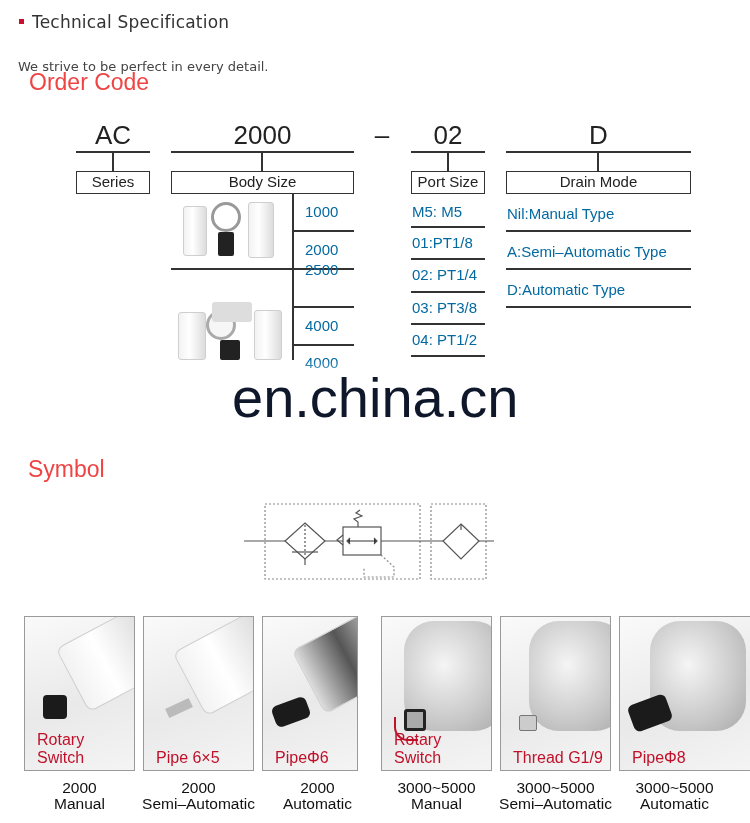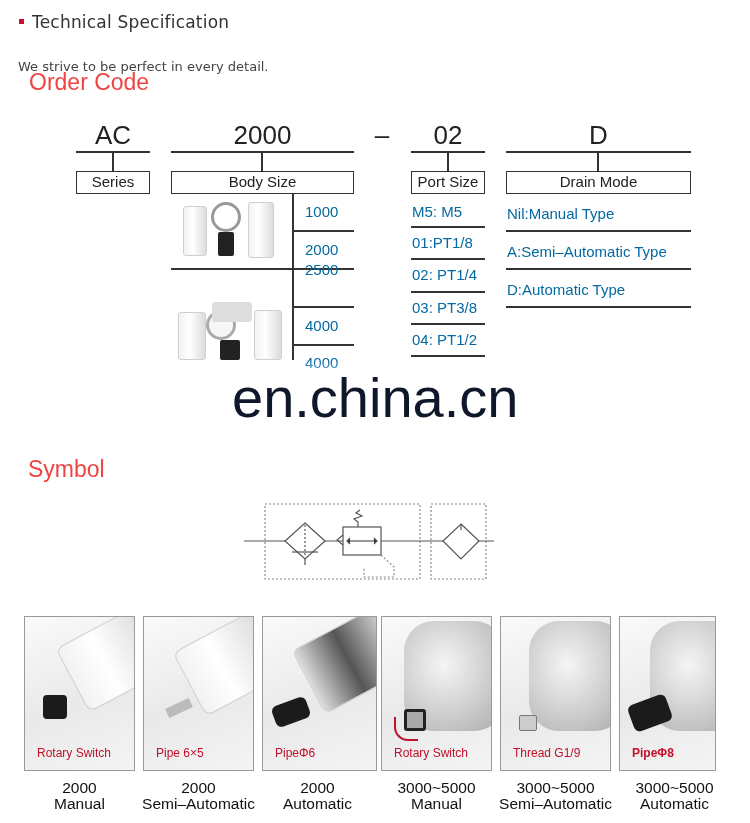--- a/index.html
+++ b/index.html
@@ -10,21 +10,21 @@
   .hdr-sub { left:18px; top:35px; font-size:13px; color:#444; font-family:"DejaVu Sans", sans-serif;margin-top:24px; }
   .section-title { font-size:23px; color:#ef4444; }
   .code { font-size:26px; color:#222; text-align:center; }
   .hline { background:#333; height:2px; }
   .vline { background:#333; width:2px; }
   .box { border:1.5px solid #333; box-sizing:border-box; font-size:15px; text-align:center; line-height:20px; color:#222; }
   .opt { font-size:15px; color:#0369a1; }
   .watermark { left:232px; top:365px; font-size:56px; color:#0f172a; letter-spacing:0px; }
   .fade { left:170px; top:360px; width:180px; height:48px; background:linear-gradient(#fff0,#fff 60%); }
   .photo { border:1px solid #9a9a9a; box-sizing:border-box; overflow:hidden; background:linear-gradient(160deg,#fafafa 0%,#e9e9e9 55%,#f4f4f4 100%); }
-  .photo .cap { position:absolute; left:12px; bottom:10px; font-size:12px; color:#c0102a; }
+  .photo .cap { position:absolute; left:12px; bottom:3px; font-size:16px; color:#c0102a; }
   .pcap { font-size:15.5px; text-align:center; line-height:16px; color:#111; }
   .body-clear { background:linear-gradient(90deg,#f2f2f2,#ffffff 40%,#dcdcdc); border:1px solid #cfcfcf; }
   .body-metal { background:radial-gradient(ellipse at 40% 40%,#f5f5f5,#c9c9c9 60%,#a9a9a9); }
 </style>
 </head>
 <body>
 
 <div class="abs hdr-dot"></div>
 <div class="abs hdr-title">Technical Specification</div>
 <div class="abs hdr-sub">We strive to be perfect in every detail.</div>
@@ -140,21 +140,21 @@
   <div class="abs photo" style="left:143px;top:616px;width:111px;height:155px;">
     <div class="abs body-clear" style="left:40px;top:10px;width:90px;height:70px;transform:rotate(-28deg);border-radius:8px;"></div>
     <div class="abs" style="left:22px;top:86px;width:26px;height:10px;background:#bbb;transform:rotate(-25deg);"></div>
     <span class="cap">Pipe 6×5</span>
   </div>
   <div class="abs pcap" style="left:128px;top:780px;width:141px;">
     <div>2000</div>
     <div>Semi–Automatic</div>
   </div>
 
-  <div class="abs photo" style="left:262px;top:616px;width:115px;height:155px;">
+  <div class="abs photo" style="left:262px;top:616px;width:96px;height:155px;">
     <div class="abs body-clear" style="left:40px;top:8px;width:90px;height:70px;transform:rotate(-28deg);border-radius:8px;background:linear-gradient(90deg,#ddd,#555 50%,#ccc);"></div>
     <div class="abs" style="left:10px;top:84px;width:36px;height:22px;background:#1b1b1b;border-radius:6px;transform:rotate(-20deg);"></div>
     <span class="cap">PipeΦ6</span>
   </div>
   <div class="abs pcap" style="left:262px;top:780px;width:111px;">
     <div>2000</div>
     <div>Automatic</div>
   </div>
 
   <div class="abs photo" style="left:381px;top:616px;width:111px;height:155px;">
@@ -171,21 +171,21 @@
   <div class="abs photo" style="left:500px;top:616px;width:111px;height:155px;">
     <div class="abs body-metal" style="left:28px;top:4px;width:96px;height:110px;border-radius:30px;"></div>
     <div class="abs" style="left:18px;top:98px;width:16px;height:14px;background:#ccc;border:1px solid #777;border-radius:2px;"></div>
     <span class="cap">Thread G1/9</span>
   </div>
   <div class="abs pcap" style="left:485px;top:780px;width:141px;">
     <div>3000~5000</div>
     <div>Semi–Automatic</div>
   </div>
 
-  <div class="abs photo" style="left:619px;top:616px;width:97px;height:155px;font-weight:bold;">
+  <div class="abs photo" style="left:619px;top:616px;width:132px;height:155px;">
     <div class="abs body-metal" style="left:30px;top:4px;width:96px;height:110px;border-radius:30px;"></div>
     <div class="abs" style="left:10px;top:82px;width:40px;height:28px;background:#1b1b1b;border-radius:6px;transform:rotate(-20deg);"></div>
     <span class="cap">PipeΦ8</span>
   </div>
   <div class="abs pcap" style="left:619px;top:780px;width:111px;">
     <div>3000~5000</div>
     <div>Automatic</div>
   </div>
 </div>
 

